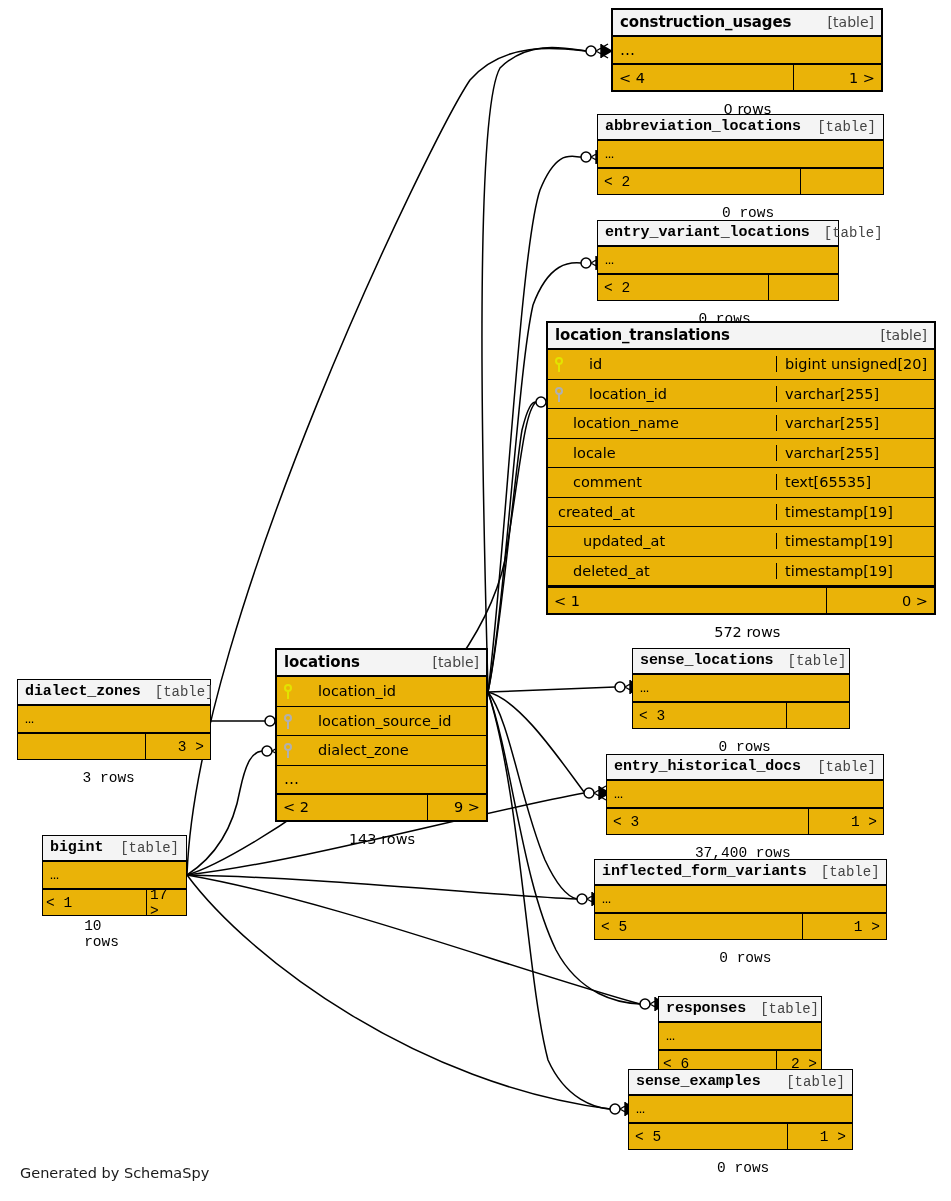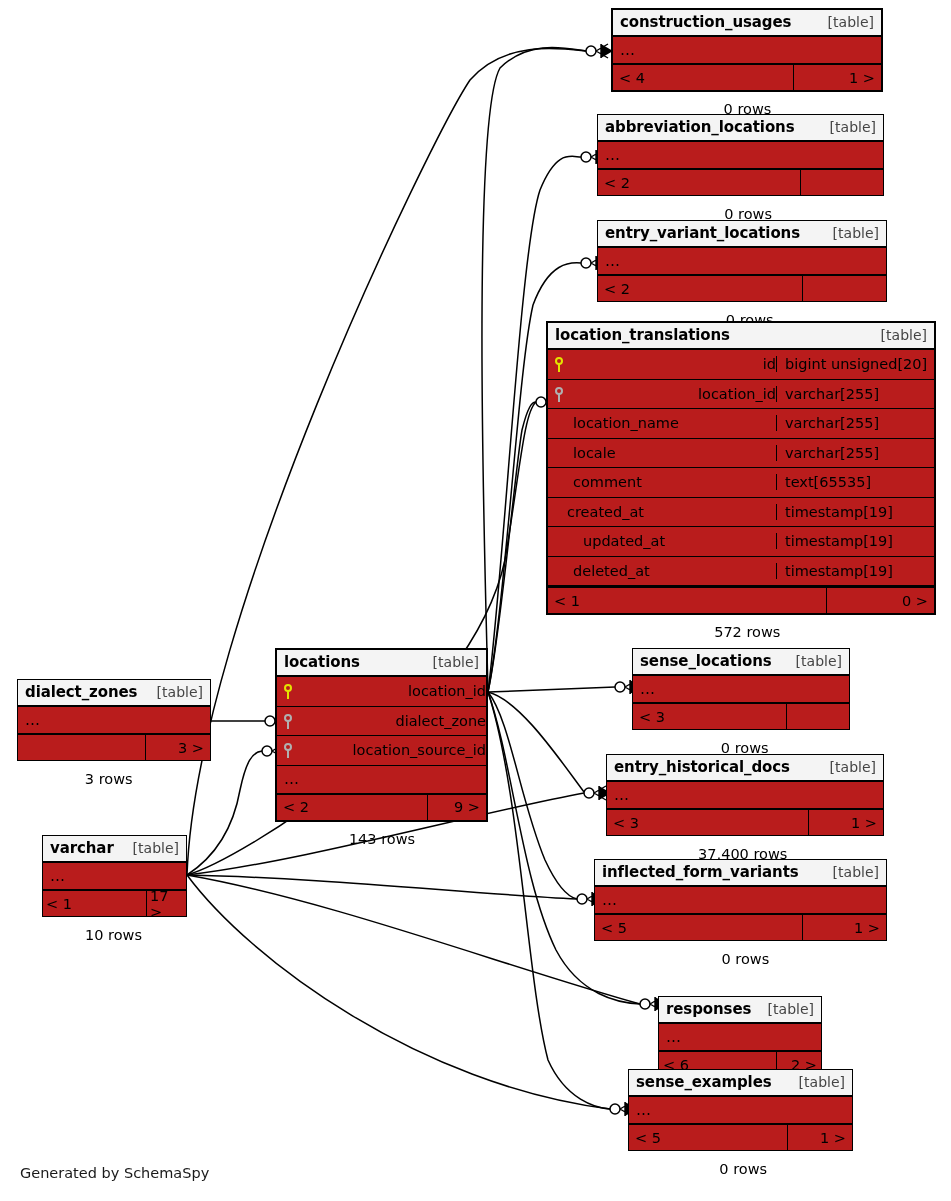--- a/index.html
+++ b/index.html
@@ -7,46 +7,46 @@
     width:951px;height:1201px;position:relative;overflow:hidden;
     font-family:"DejaVu Sans","Liberation Sans",sans-serif;
     color:#000000;
   }
   #canvas{position:absolute;left:0;top:0;width:951px;height:1201px;}
   svg.edges{position:absolute;left:0;top:0;width:951px;height:1201px;pointer-events:none;}
 
   .tbl{
     position:absolute;
     border:2px solid #000;
-    background:#b91c1c;
+    background:#eab308;
     box-sizing:border-box;
     font-size:14.5px;
   }
-  .tbl.thin{border-width:1.5px;}
+  .tbl.thin{border-width:1.5px;font-family:Liberation Mono, monospace;}
 
   .thead{
     display:flex;align-items:center;justify-content:space-between;
     background:#f4f4f4;
     border-bottom:2px solid #000;
     padding:3px 7px 4px 7px;
     box-sizing:border-box;
     white-space:nowrap;
   }
   .thead .tname{font-weight:bold;font-size:15px;letter-spacing:-0.1px;}
   .thead .ttype{font-size:14px;color:#444;padding-left:14px;}
 
   .trow{
     display:flex;align-items:center;
     border-bottom:1.2px solid #000;
     box-sizing:border-box;
     height:29.5px;
     white-space:nowrap;
   }
   .trow:last-child{border-bottom:none;}
-  .trow .cname{flex:1 1 auto;padding-left:7px;display:flex;align-items:center;gap:24px;overflow:hidden;justify-content:space-between;}
+  .trow .cname{flex:1 1 auto;padding-left:7px;display:flex;align-items:center;gap:24px;overflow:hidden;}
   .trow .ctype{padding-left:8px;padding-right:6px;border-left:1.2px solid #000;box-sizing:border-box;}
 
   .dots{padding-left:7px;font-size:15px;line-height:1;letter-spacing:1px;}
   .rowdots{height:26px;display:flex;align-items:center;border-bottom:none;}
 
   .tfoot{
     display:flex;align-items:stretch;
     border-top:2px solid #000;
     height:27px;box-sizing:border-box;
     font-size:14.5px;
@@ -182,21 +182,21 @@
     <div class="trow rowdots">
       <span class="dots">…</span>
     </div>
     <div class="tfoot">
       <div class="fc l" style="width:34%">&lt; 2</div>
       <div class="fc c" style="width:37%">0 rows</div>
       <div class="fc r" style="width:29%"></div>
     </div>
   </div>
 
-  <div class="tbl thin" style="left:597px;top:220px;width:290px;">
+  <div class="tbl thin" style="left:597px;top:220px;width:242px;">
     <div class="thead">
       <span class="tname">entry_variant_locations</span>
       <span class="ttype">[table]</span>
     </div>
     <div class="trow rowdots">
       <span class="dots">…</span>
     </div>
     <div class="tfoot">
       <div class="fc l" style="width:34%">&lt; 2</div>
       <div class="fc c" style="width:37%">0 rows</div>
@@ -241,21 +241,21 @@
     </div>
 
     <div class="trow">
       <span class="cname" style="padding-left:25px">
         <span>comment</span>
       </span>
       <span class="ctype" style="width:158px">text[65535]</span>
     </div>
 
     <div class="trow">
-      <span class="cname" style="padding-left:19px">
+      <span class="cname" style="padding-left:10px">
         <span>created_at</span>
       </span>
       <span class="ctype" style="width:158px">timestamp[19]</span>
     </div>
 
     <div class="trow">
       <span class="cname" style="padding-left:35px">
         <span>updated_at</span>
       </span>
       <span class="ctype" style="width:158px">timestamp[19]</span>
@@ -282,27 +282,27 @@
     </div>
     <div class="trow">
       <span class="cname">
         <span class="key pk"></span>
         <span>location_id</span>
       </span>
     </div>
     <div class="trow">
       <span class="cname">
         <span class="key fk"></span>
-        <span>dialect_zone</span>
+        <span>location_source_id</span>
       </span>
     </div>
     <div class="trow">
       <span class="cname">
         <span class="key fk"></span>
-        <span>location_source_id</span>
+        <span>dialect_zone</span>
       </span>
     </div>
     <div class="trow rowdots" style="height:27px">
       <span class="dots">…</span>
     </div>
     <div class="tfoot">
       <div class="fc l" style="width:28%">&lt; 2</div>
       <div class="fc c" style="width:44%">143 rows</div>
       <div class="fc r" style="width:28%">9 &gt;</div>
     </div>
@@ -318,21 +318,21 @@
     </div>
     <div class="tfoot">
       <div class="fc l" style="width:28%"></div>
       <div class="fc c" style="width:38%">3 rows</div>
       <div class="fc r" style="width:34%">3 &gt;</div>
     </div>
   </div>
 
   <div class="tbl thin" style="left:42px;top:835px;width:145px;">
     <div class="thead">
-      <span class="tname">varchar</span>
+      <span class="tname">bigint</span>
       <span class="ttype">[table]</span>
     </div>
     <div class="trow rowdots">
       <span class="dots">…</span>
     </div>
     <div class="tfoot">
       <div class="fc l" style="width:26%;padding:0 3px">&lt; 1</div>
       <div class="fc c" style="width:46%;padding:0 3px">10 rows</div>
       <div class="fc r" style="width:28%;padding:0 3px">17 &gt;</div>
     </div>

